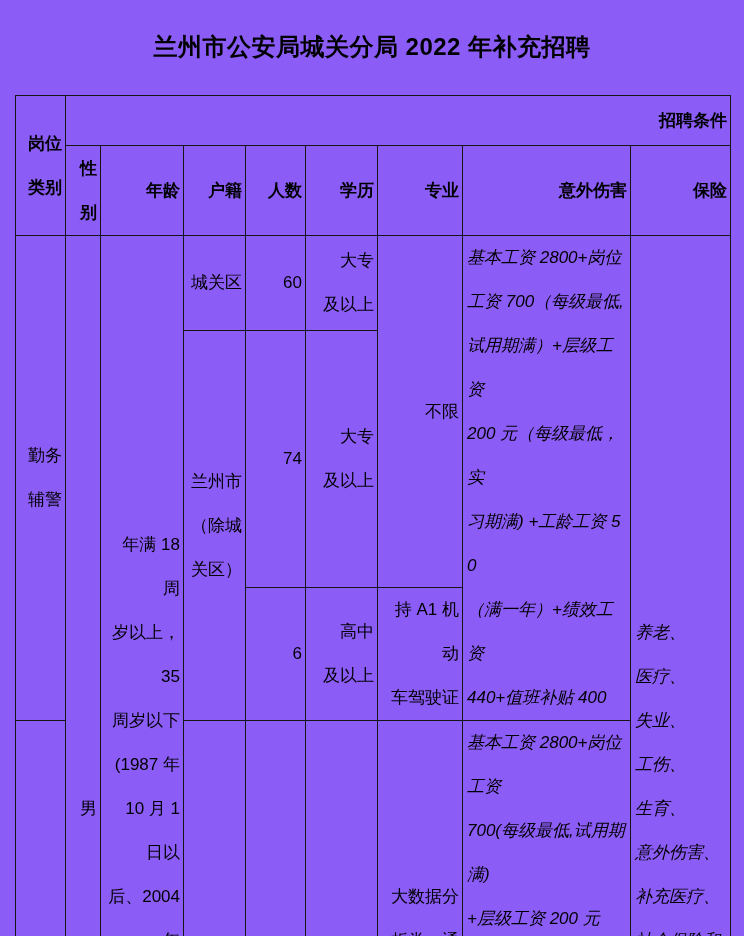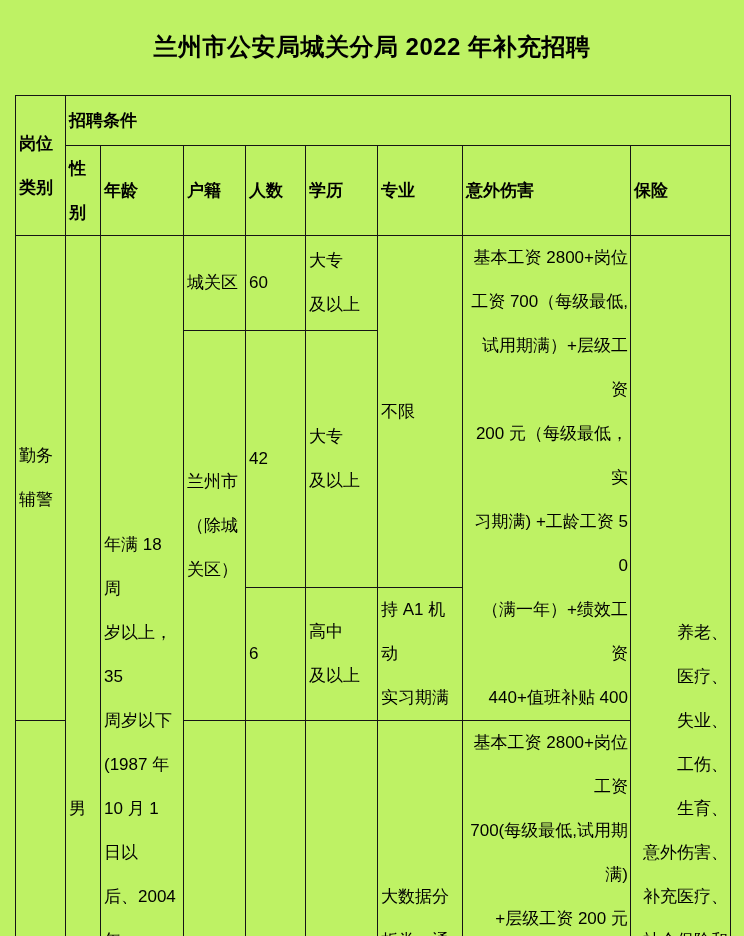--- a/index.html
+++ b/index.html
@@ -6,21 +6,21 @@
       margin: 0;
       padding: 0;
       background: #ffffff;
       font-family: "Liberation Sans", sans-serif;
       color: #000000;
     }
     .page {
       position: relative;
       width: 744px;
       height: 936px;
-      background: #bef264;
+      background: #8b5cf6;
       overflow: hidden;
     }
     .title {
       position: absolute;
       top: 30px;
       left: 0;
       width: 744px;
       text-align: center;
       font-weight: bold;
       font-size: 24px;
@@ -31,35 +31,36 @@
       position: absolute;
       left: 15px;
       top: 95px;
       width: 715px;
       border-collapse: collapse;
       table-layout: fixed;
     }
     table.sheet td {
       border: 1.6px solid #151515;
       padding: 0 3px;
-      text-align: left;
+      text-align: right;
       vertical-align: middle;
       font-size: 17px;
       line-height: 44px;
       white-space: pre-line;
       overflow: hidden;
       word-break: break-all;
     }
     table.sheet td.hd {
       font-weight: bold;
       font-size: 17px;
     }
     table.sheet td.left {
-      text-align: right;
+      text-align: left;
       padding: 0 2px 0 4px;
+      font-style: italic;
     }
     tr.rh1 { height: 50px; }
     tr.rh2 { height: 90px; }
     tr.r1  { height: 95px; }
     tr.r2  { height: 92px; }
     tr.r3  { height: 133px; }
     tr.r4  { height: 362px; }
   </style>
 </head>
 <body>
@@ -134,31 +135,31 @@
 意外伤害、
 补充医疗、
 社会保险和
 住房公积金</td>
     </tr>
 
     <tr class="r2">
       <td rowspan="2">兰州市
 （除城
 关区）</td>
-      <td>42</td>
+      <td>74</td>
       <td>大专
 及以上</td>
     </tr>
 
     <tr class="r3">
       <td>6</td>
       <td>高中
 及以上</td>
       <td>持 A1 机动
-实习期满</td>
+车驾驶证</td>
     </tr>
 
     <tr class="r4">
       <td>专业
 技能
 辅警</td>
       <td>兰州市</td>
       <td>2</td>
       <td>全日制
 本科

